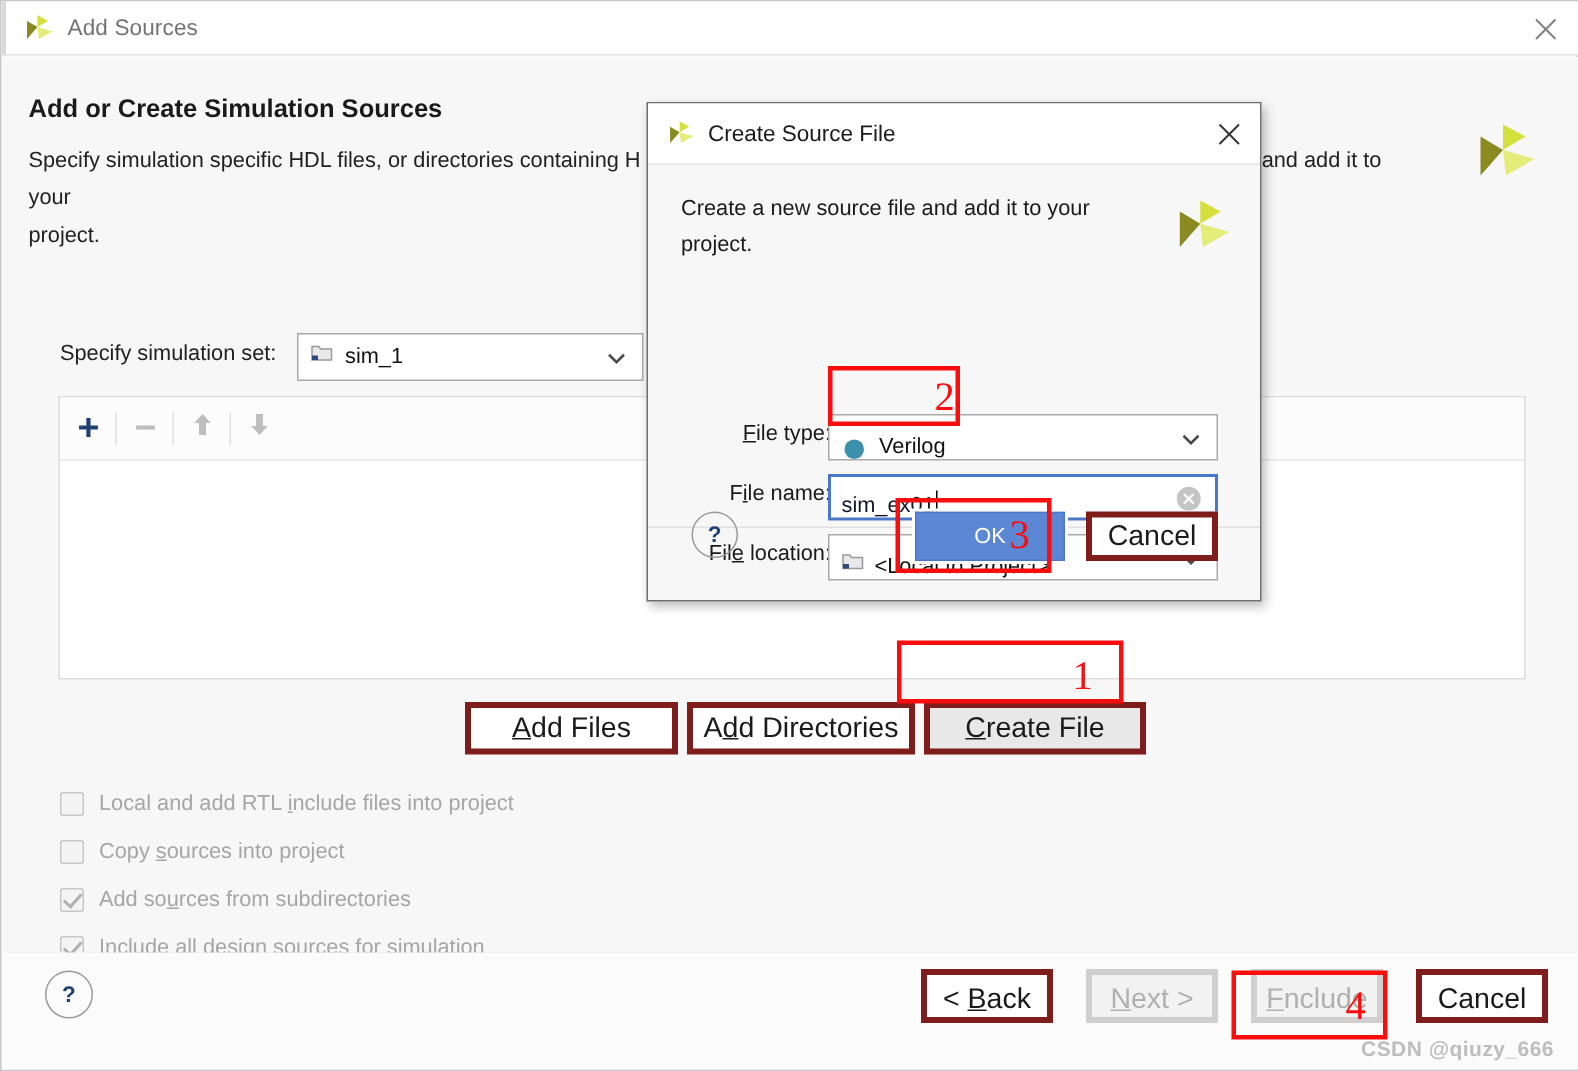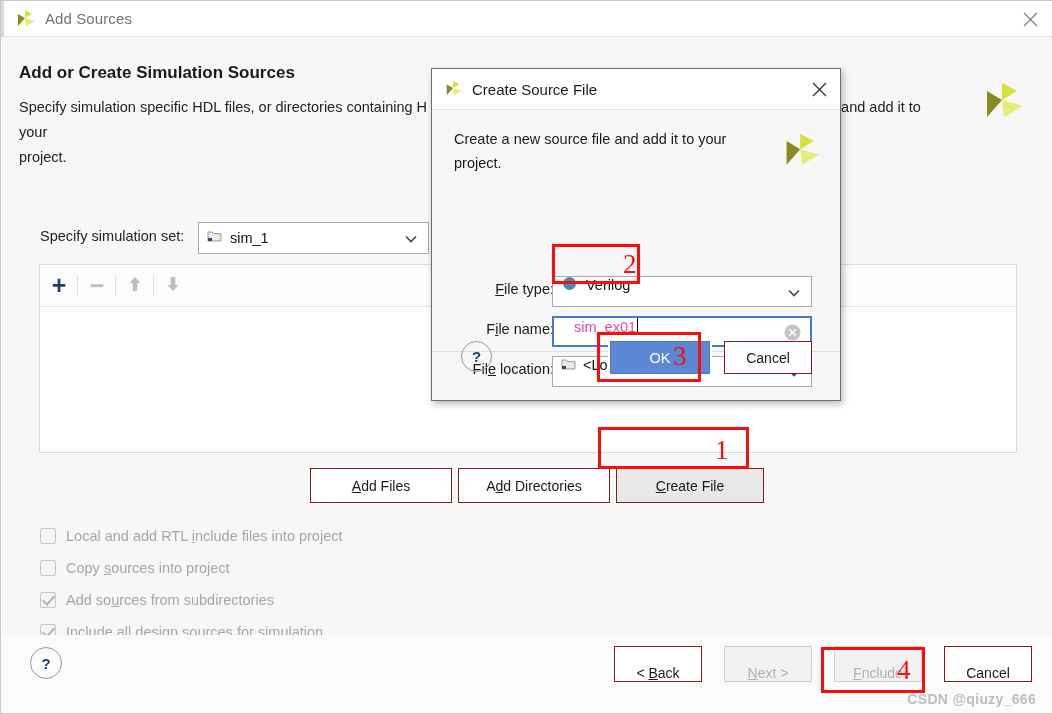--- a/index.html
+++ b/index.html
@@ -117,22 +117,22 @@
   .list-empty span { font-size: 14.5px; color: #8b8b8b; }
 
   
   .act-row {
     position: absolute; left: 308px; top: 430px;
     display: flex; gap: 6px;
   }
   .btn {
     height: 35px;
     background: #ffffff;
-    border: 1px solid #7f1d1d;
-    font-size: 14px; color: #1a1a1a;
+    border: 4px solid #7f1d1d;
+    font-size: 19px; color: #1a1a1a;
     display: flex; align-items: center; justify-content: center;
     cursor: default;
     font-family: "Liberation Sans", sans-serif;
   }
   .btn.grey { background: #e8e8e8; }
   .btn.disabled { color: #b0b0b0; border-color: #cfcfcf; background: #f2f2f2; }
   .btn-addfiles { width: 142px; }
   .btn-adddirs  { width: 152px; }
   .btn-createfile { width: 148px; }
 
@@ -221,33 +221,33 @@
   .frow .flabel {
     font-size: 14.5px; color: #1a1a1a;
     text-align: right;
     width: 100px;
   }
   .fctl {
     position: absolute;
     width: 260px; height: 31px;
     background: #fff;
     border: 1px solid #a9a9a9;
-    display: flex; align-items: flex-start;
+    display: flex; align-items: flex-end;
   }
   .fctl .fval { font-size: 14.5px; color: #111; }
 
   .type-dot {
     width: 13px; height: 13px; border-radius: 50%;
     background: #3d8fae; margin-left: 10px; flex: 0 0 auto;
   }
   .fname-input {
     border: 2px solid #4a78c8;
   }
   .fname-text {
-    margin-left: 20px; font-size: 14.5px; color: #ec4899;
+    margin-left: 7px; font-size: 14.5px; color: #0f172a;
     position: relative;
   }
   .caret {
     display: inline-block; width: 1px; height: 17px;
     background: #000; vertical-align: -3px; margin-left: 1px;
   }
   .clear-ico {
     position: absolute; right: 9px; top: 6px;
     width: 17px; height: 17px;
   }

